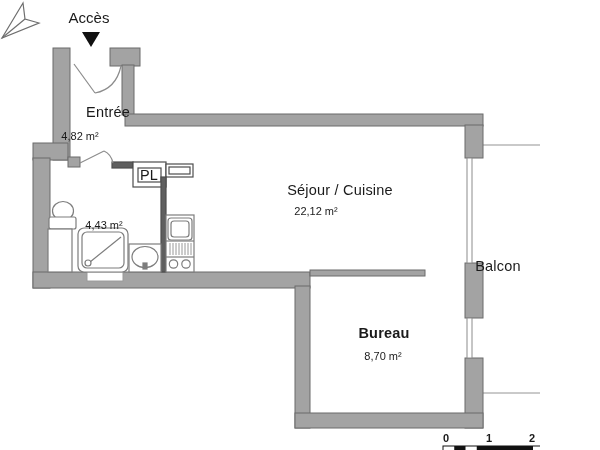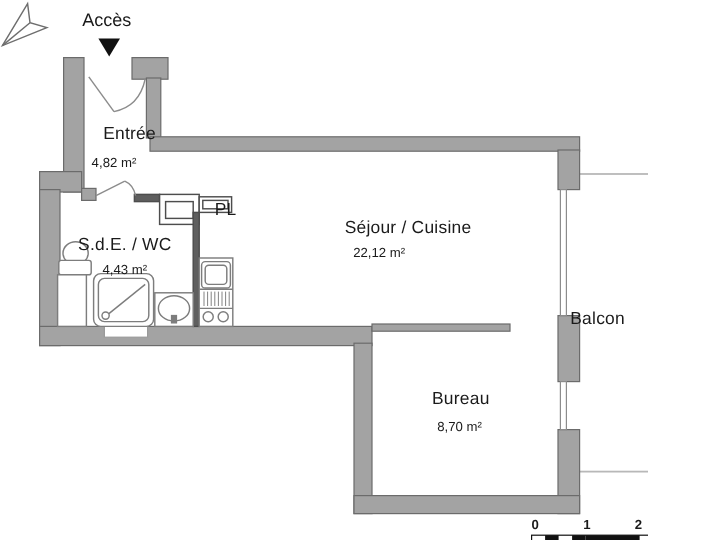--- a/index.html
+++ b/index.html
@@ -105,27 +105,26 @@
     <g>
       <rect x="443" y="446" width="135" height="5" fill="#ffffff" stroke="#111111" stroke-width="1"></rect>
       <rect x="454.25" y="446" width="11.25" height="5" fill="#111111"></rect>
       <rect x="476.75" y="446" width="11.25" height="5" fill="#111111"></rect>
       <rect x="488" y="446" width="45" height="5" fill="#111111"></rect>
     </g>
   </svg>
 
   <div class="lbl access-lbl" style="left:89px;top:17px;">Accès</div>
   <div class="lbl room-name" style="left:108px;top:112px;">Entrée</div>
-  <div class="lbl room-area" style="left:95px;top:136px;">4,82 m²</div>
-  <div class="lbl room-name" style="left:104px;top:204px;">S.d.E. / WC</div>
+  <div class="lbl room-area" style="left:80px;top:136px;">4,82 m²</div>
   <div class="lbl room-area" style="left:104px;top:225px;">4,43 m²</div>
-  <div class="lbl room-name" style="left:149px;top:175px;margin-left:39px;">PL</div>
+  <div class="lbl room-name" style="left:149px;top:175px;">PL</div>
   <div class="lbl room-name" style="left:317px;top:190px;margin-left:23px;">Séjour / Cuisine</div>
   <div class="lbl room-area" style="left:316px;top:211px;text-align:right;">22,12 m²</div>
-  <div class="lbl room-name" style="left:384px;top:333px;">Bureau</div>
+  <div class="lbl room-name" style="left:384px;top:333px;font-weight:bold;">Bureau</div>
   <div class="lbl room-area" style="left:383px;top:356px;text-align:center;">8,70 m²</div>
   <div class="lbl room-name" style="left:498px;top:266px;text-align:center;">Balcon</div>
 
   <div class="lbl tick" style="left:446px;top:438px;">0</div>
   <div class="lbl tick" style="left:489px;top:438px;">1</div>
   <div class="lbl tick" style="left:532px;top:438px;">2</div>
   <div class="lbl tick" style="left:595px;top:438px;">3m</div>
 </div>
 
 </body></html>

